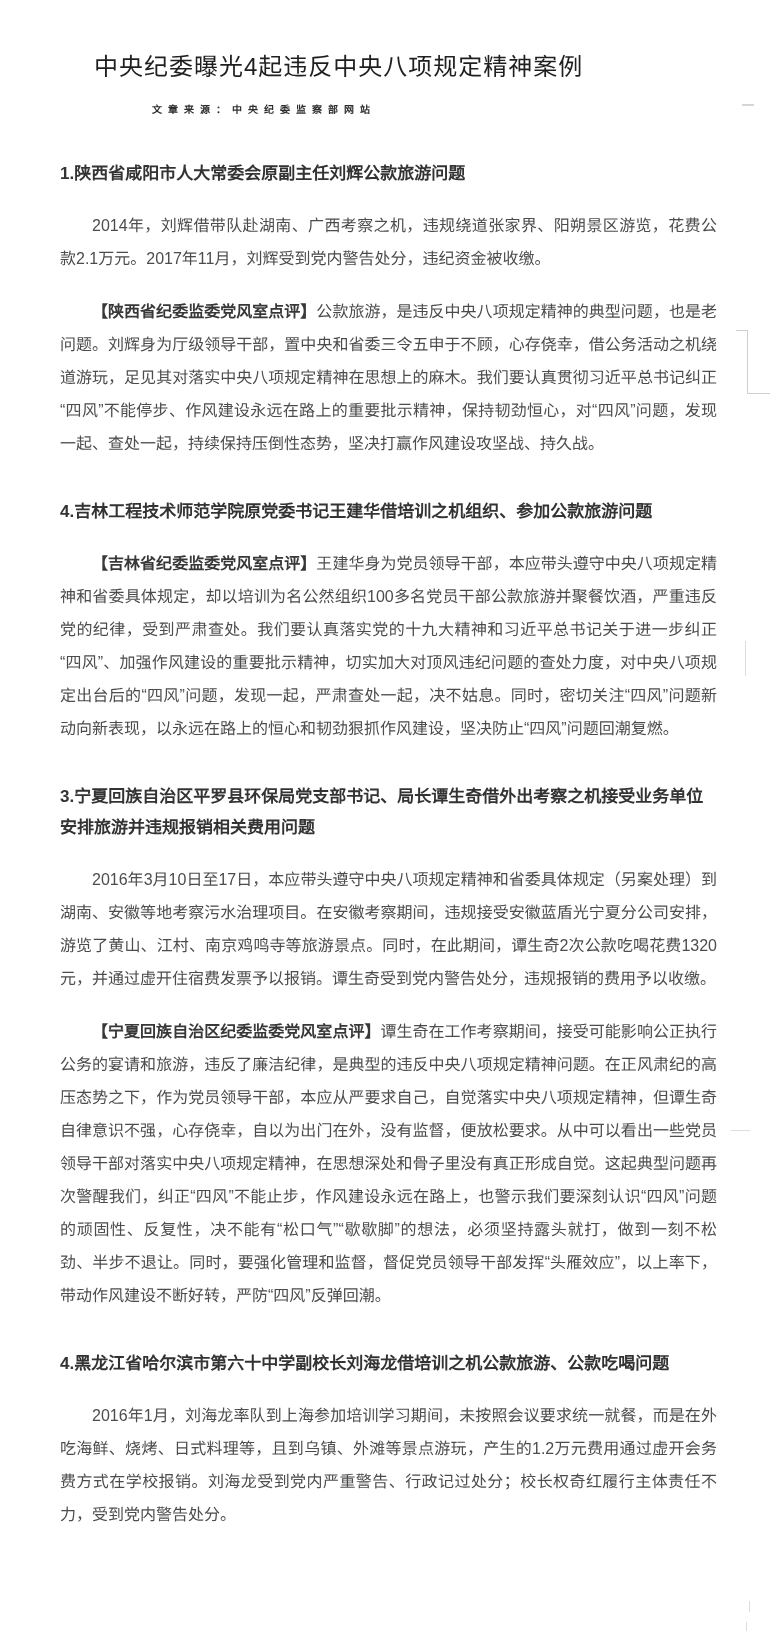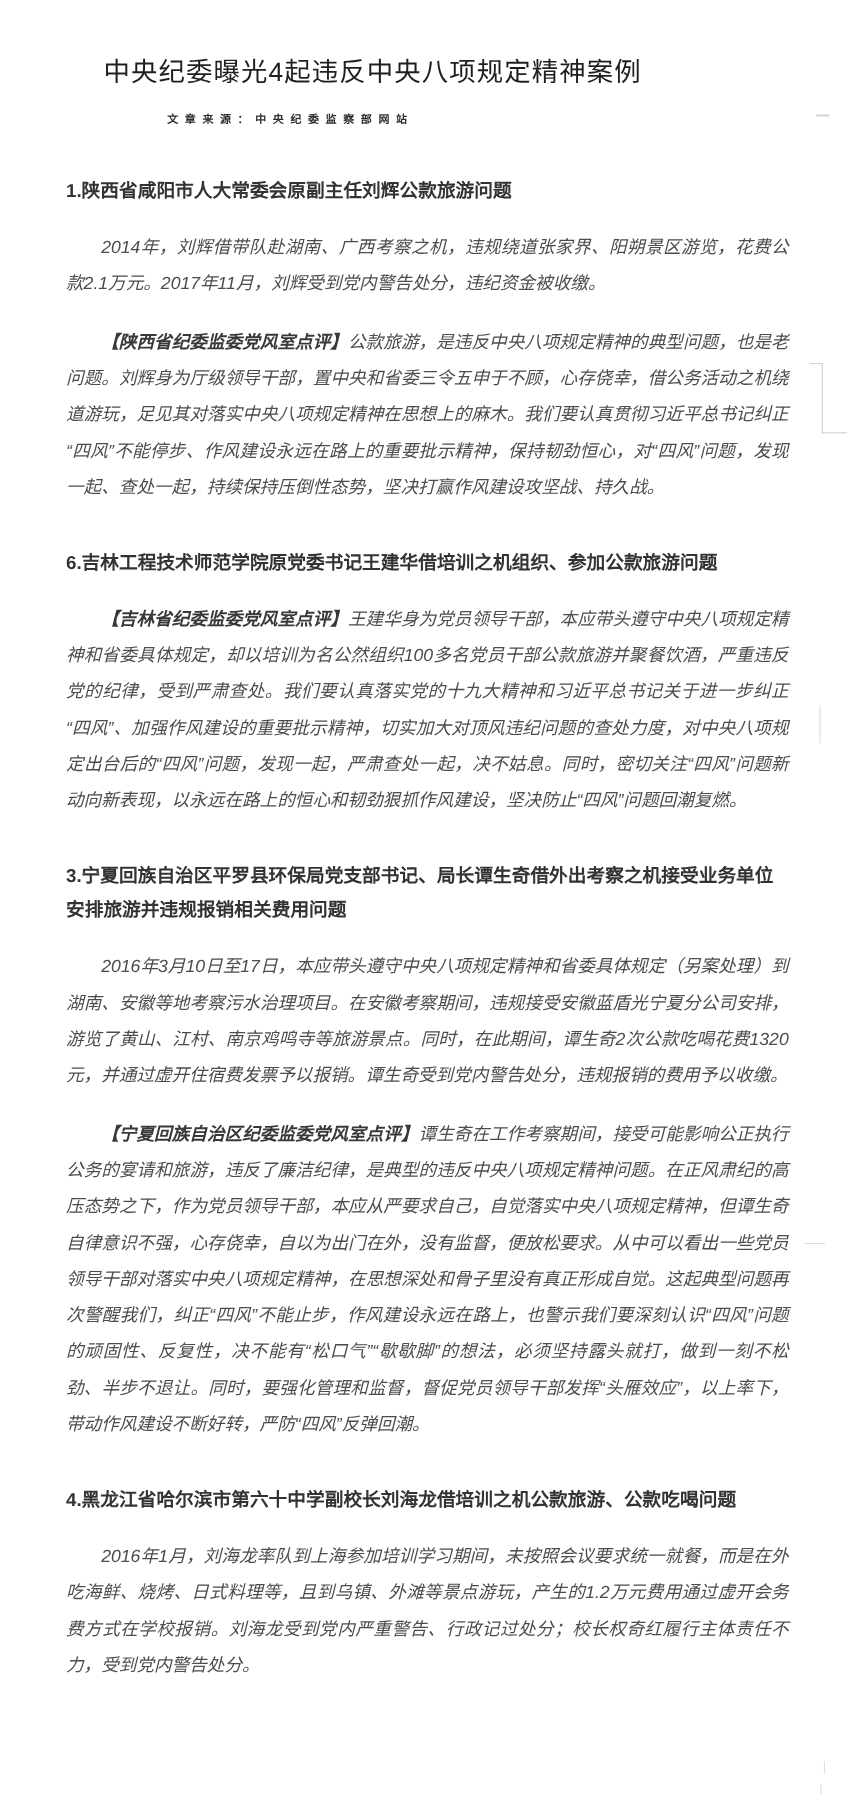--- a/index.html
+++ b/index.html
@@ -38,21 +38,20 @@
     color: #333333;
     margin: 36px 0 8px 0;
   }
   p.case-body, p.case-comment {
     font-size: 16px;
     line-height: 33px;
     margin: 20px 0;
     text-indent: 2em;
     color: #4c4c4c;
     text-align: justify;
-    font-style: italic;
   }
   p.case-comment .comment-label {
     font-weight: bold;
     color: #383838;
   }
   section.case { margin: 12px 0 6px 0; }
 
   
   .artifact { position: absolute; background: #cfcfcf; }
   .a-dash-top      { left: 742px; top: 104px;  width: 12px; height: 2px; background:#d6d6d6; }
@@ -72,21 +71,21 @@
   <h1 class="title">中央纪委曝光4起违反中央八项规定精神案例</h1>
   <div class="source">文章来源：中央纪委监察部网站</div>
 
   <section class="case">
     <h2 class="case-heading">1.陕西省咸阳市人大常委会原副主任刘辉公款旅游问题</h2>
     <p class="case-body">2014年，刘辉借带队赴湖南、广西考察之机，违规绕道张家界、阳朔景区游览，花费公款2.1万元。2017年11月，刘辉受到党内警告处分，违纪资金被收缴。</p>
     <p class="case-comment"><span class="comment-label">【陕西省纪委监委党风室点评】</span><span>公款旅游，是违反中央八项规定精神的典型问题，也是老问题。刘辉身为厅级领导干部，置中央和省委三令五申于不顾，心存侥幸，借公务活动之机绕道游玩，足见其对落实中央八项规定精神在思想上的麻木。我们要认真贯彻习近平总书记纠正“四风”不能停步、作风建设永远在路上的重要批示精神，保持韧劲恒心，对“四风”问题，发现一起、查处一起，持续保持压倒性态势，坚决打赢作风建设攻坚战、持久战。</span></p>
   </section>
 
   <section class="case">
-    <h2 class="case-heading">6.吉林工程技术师范学院原党委书记王建华借培训之机组织、参加公款旅游问题</h2>
+    <h2 class="case-heading">4.吉林工程技术师范学院原党委书记王建华借培训之机组织、参加公款旅游问题</h2>
     <p class="case-comment"><span class="comment-label">【吉林省纪委监委党风室点评】</span><span>王建华身为党员领导干部，本应带头遵守中央八项规定精神和省委具体规定，却以培训为名公然组织100多名党员干部公款旅游并聚餐饮酒，严重违反党的纪律，受到严肃查处。我们要认真落实党的十九大精神和习近平总书记关于进一步纠正“四风”、加强作风建设的重要批示精神，切实加大对顶风违纪问题的查处力度，对中央八项规定出台后的“四风”问题，发现一起，严肃查处一起，决不姑息。同时，密切关注“四风”问题新动向新表现，以永远在路上的恒心和韧劲狠抓作风建设，坚决防止“四风”问题回潮复燃。</span></p>
   </section>
 
   <section class="case">
     <h2 class="case-heading">3.宁夏回族自治区平罗县环保局党支部书记、局长谭生奇借外出考察之机接受业务单位安排旅游并违规报销相关费用问题</h2>
     <p class="case-body">2016年3月10日至17日，本应带头遵守中央八项规定精神和省委具体规定（另案处理）到湖南、安徽等地考察污水治理项目。在安徽考察期间，违规接受安徽蓝盾光宁夏分公司安排，游览了黄山、江村、南京鸡鸣寺等旅游景点。同时，在此期间，谭生奇2次公款吃喝花费1320元，并通过虚开住宿费发票予以报销。谭生奇受到党内警告处分，违规报销的费用予以收缴。</p>
     <p class="case-comment"><span class="comment-label">【宁夏回族自治区纪委监委党风室点评】</span><span>谭生奇在工作考察期间，接受可能影响公正执行公务的宴请和旅游，违反了廉洁纪律，是典型的违反中央八项规定精神问题。在正风肃纪的高压态势之下，作为党员领导干部，本应从严要求自己，自觉落实中央八项规定精神，但谭生奇自律意识不强，心存侥幸，自以为出门在外，没有监督，便放松要求。从中可以看出一些党员领导干部对落实中央八项规定精神，在思想深处和骨子里没有真正形成自觉。这起典型问题再次警醒我们，纠正“四风”不能止步，作风建设永远在路上，也警示我们要深刻认识“四风”问题的顽固性、反复性，决不能有“松口气”“歇歇脚”的想法，必须坚持露头就打，做到一刻不松劲、半步不退让。同时，要强化管理和监督，督促党员领导干部发挥“头雁效应”，以上率下，带动作风建设不断好转，严防“四风”反弹回潮。</span></p>
   </section>
 
   <section class="case">

